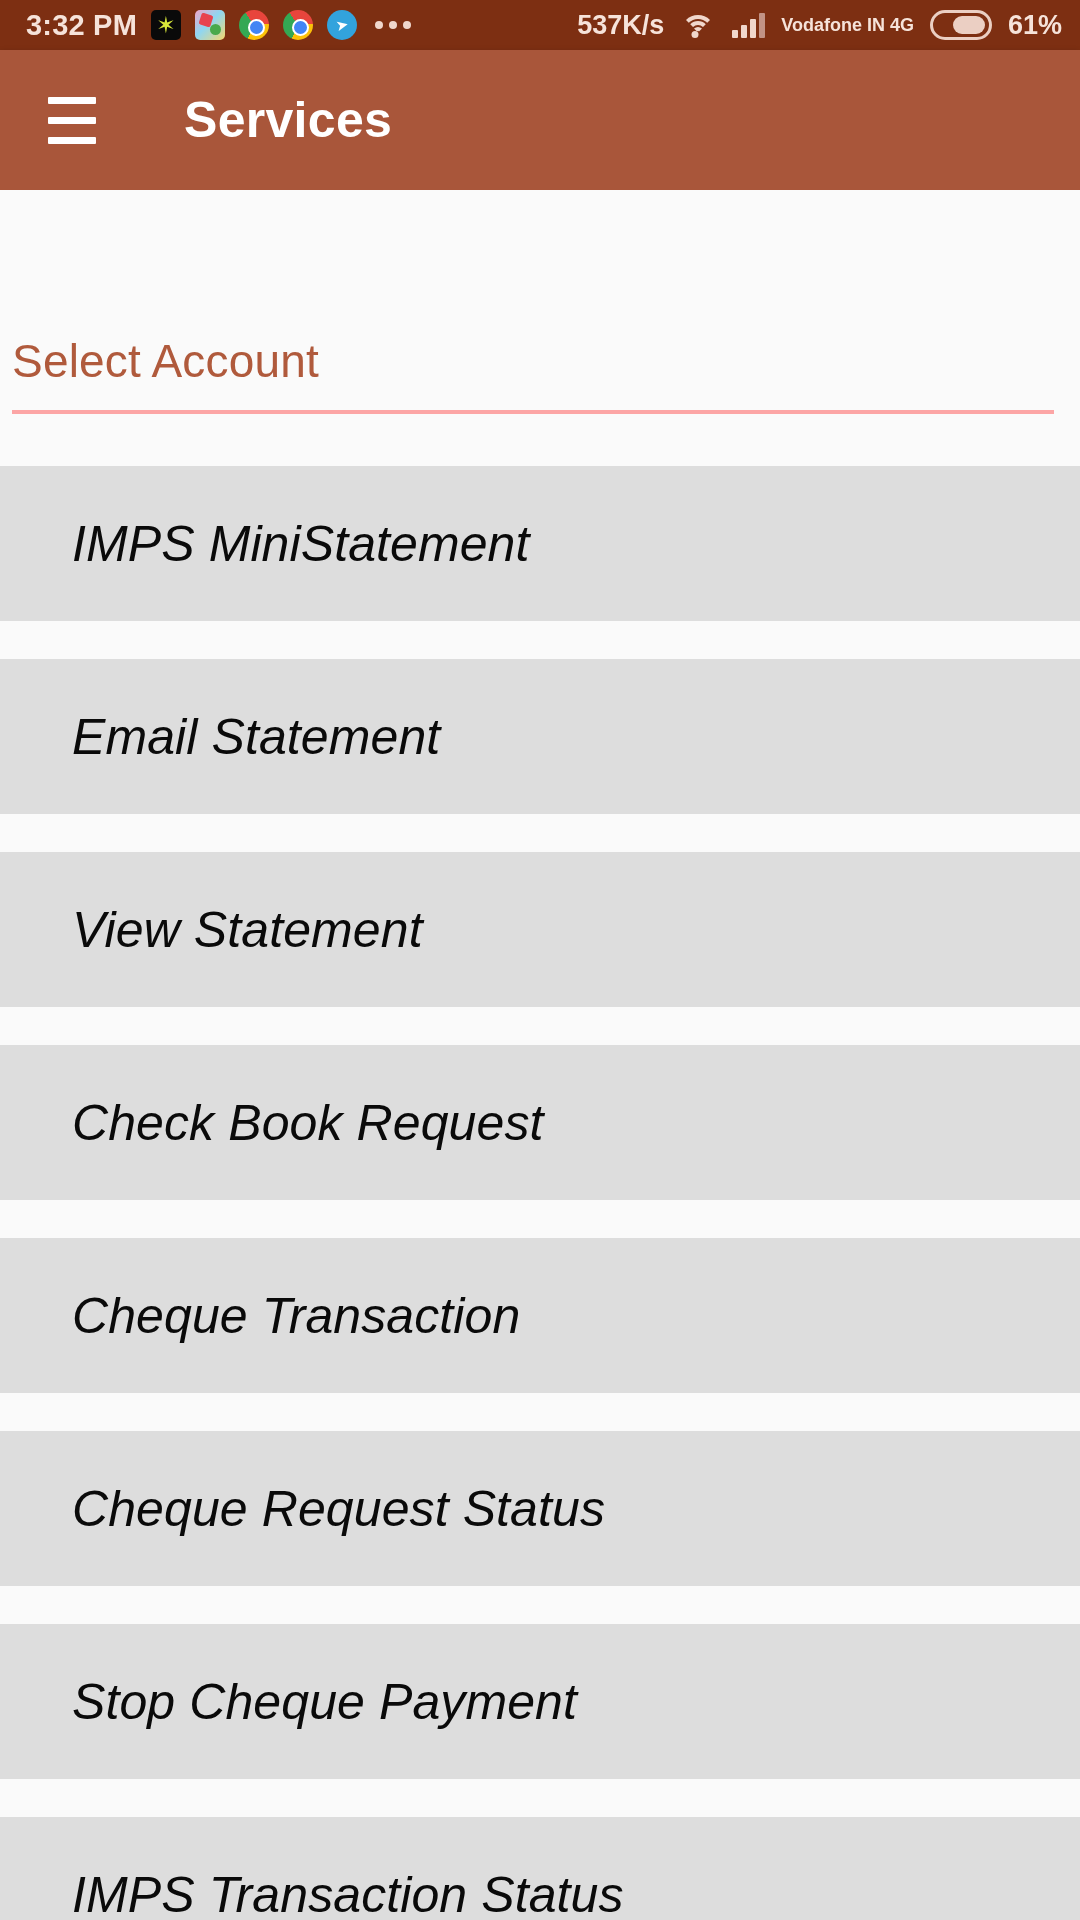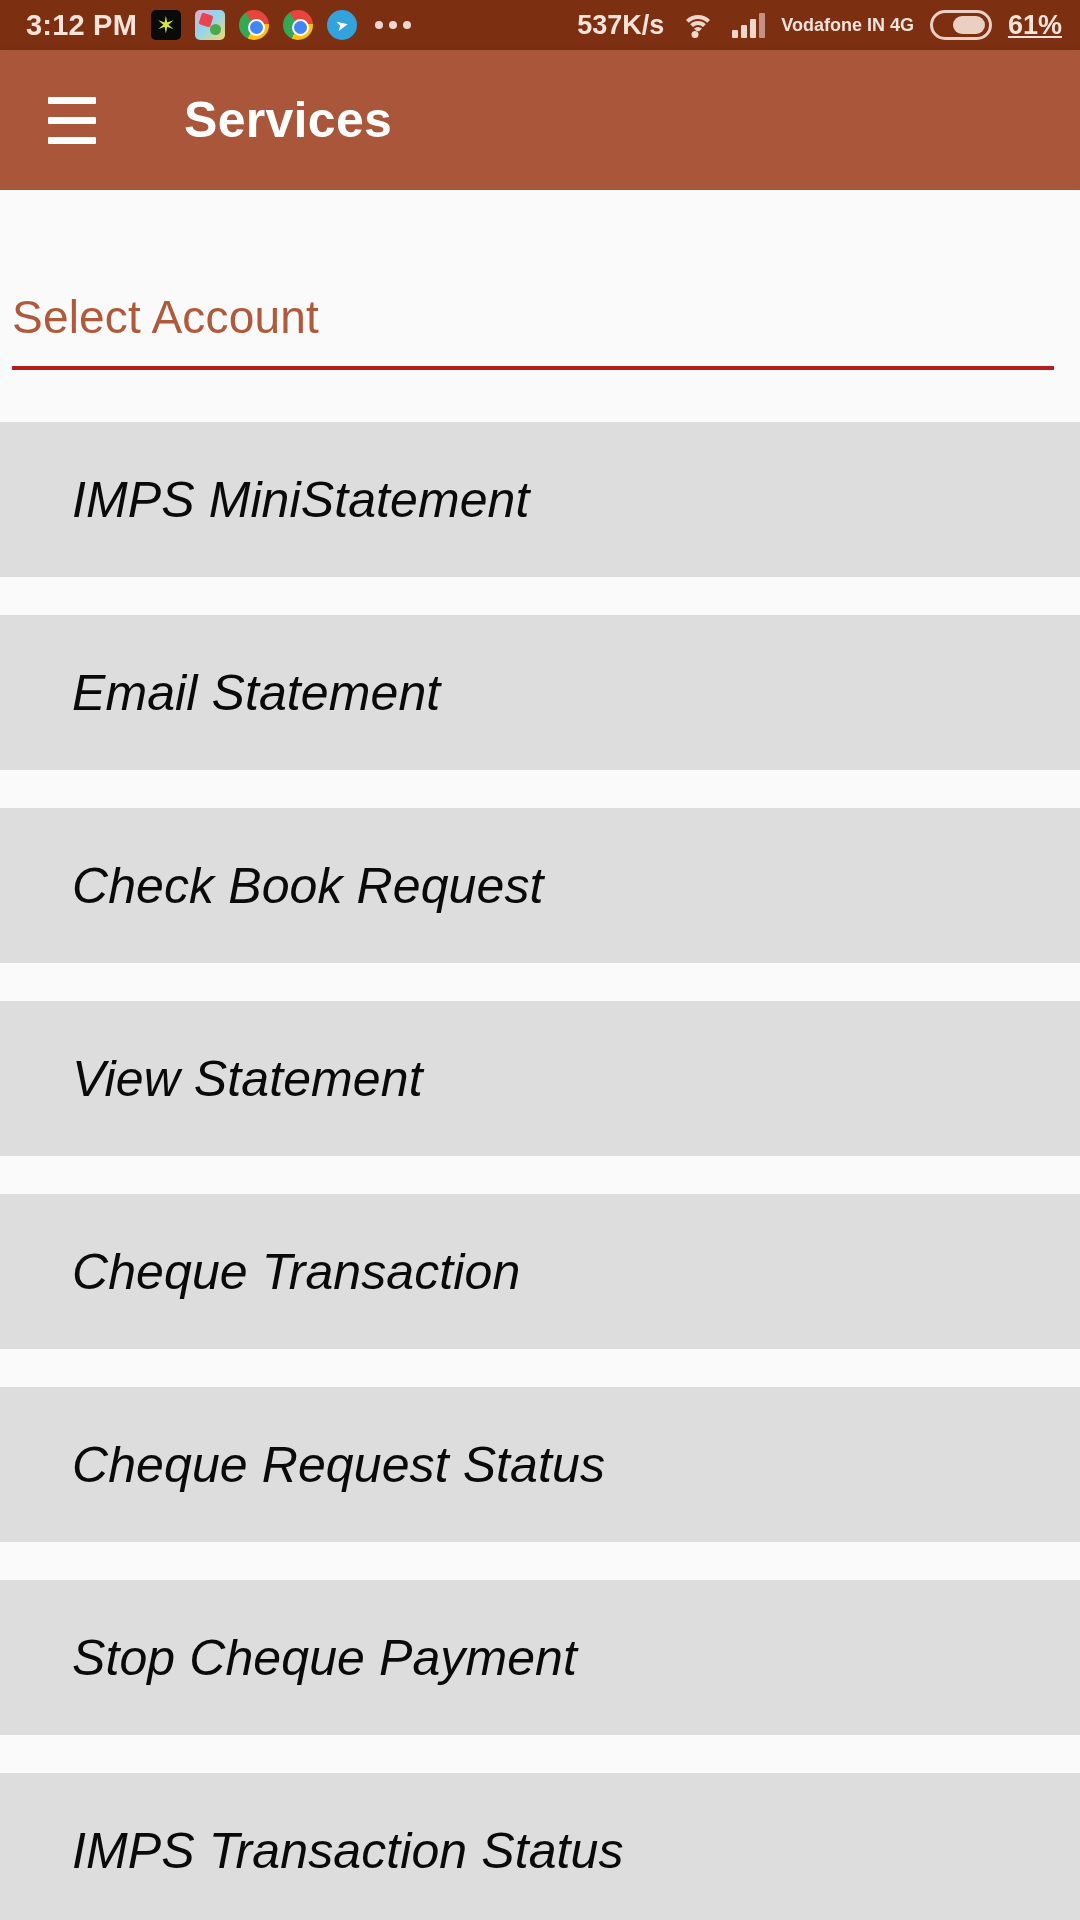--- a/index.html
+++ b/index.html
@@ -71,21 +71,21 @@
   }
   .signal-icon{ display:flex; align-items:flex-end; gap:3px; height:26px; }
   .signal-icon i{ display:block; width:6px; background:#F0D7CC; border-radius:1px; }
   .signal-icon i:nth-child(1){ height:8px; }
   .signal-icon i:nth-child(2){ height:13px; }
   .signal-icon i:nth-child(3){ height:19px; }
   .signal-icon i:nth-child(4){ height:25px; background:#C29385; }
   .carrier{ font-size:18px; font-weight:bold; color:#F6E3DA; white-space:nowrap; }
   .battery{ width:62px; height:30px; border:3px solid #EBCFC3; border-radius:15px; position:relative; }
   .battery .fill{ position:absolute; top:3px; bottom:3px; right:4px; width:32px; background:#EBCFC3; border-radius:9px; }
-  .battery-pct{ font-size:27px; font-weight:bold; color:#F6E3DA;text-decoration:underline; }
+  .battery-pct{ font-size:27px; font-weight:bold; color:#F6E3DA; }
 
   
   .app-bar{
     position:absolute; top:50px; left:0;
     width:1080px; height:140px;
     background:#A9563A;
     display:flex; align-items:center;
     box-shadow:0 2px 6px rgba(0,0,0,.22);
   }
   .hamburger{
@@ -98,23 +98,24 @@
     margin-left:66px; color:#FFFFFF;
     font-size:50px; font-weight:bold; letter-spacing:.3px;
   }
 
   
   .content{ position:absolute; top:190px; left:0; width:1080px; height:1730px; background:#FAFAFA; }
 
   .spinner-wrap{ padding:100px 26px 0 12px; }
   .spinner{
     position:relative;
-    border-bottom:4px solid #b91c1c;
+    border-bottom:4px solid #fca5a5;
     padding:0 0 22px 0;
     cursor:pointer;
+    margin-top:44px;
   }
   .spinner-label{ font-size:46px; color:#B05A3C; letter-spacing:.2px; }
 
   .service-list{ margin-top:52px; }
   .service-item{
     height:155px; background:#DDDDDD;
     display:flex; align-items:center;
     padding-left:72px;
     margin-bottom:38px;
     cursor:pointer;
@@ -122,21 +123,21 @@
   }
   .service-label{ font-size:50px; color:#0A0A0A; letter-spacing:.1px; }
 </style>
 </head>
 <body>
 
 <div id="screen">
 
   <div class="status-bar">
     <div class="status-left">
-      <span class="status-clock">3:12 PM</span>
+      <span class="status-clock">3:32 PM</span>
       <span class="tray-icon ic-star"></span>
       <span class="tray-icon ic-candy"></span>
       <span class="tray-icon ic-chrome"></span>
       <span class="tray-icon ic-chrome"></span>
       <span class="tray-icon ic-telegram"></span>
       <span class="overflow-dots">
         <i></i>
           <i></i>
           <i></i>
       </span>
@@ -181,24 +182,24 @@
     </div>
 
     <div class="service-list">
       <div class="service-item">
         <span class="service-label">IMPS MiniStatement</span>
       </div>
       <div class="service-item">
         <span class="service-label">Email Statement</span>
       </div>
       <div class="service-item">
+        <span class="service-label">View Statement</span>
+      </div>
+      <div class="service-item">
         <span class="service-label">Check Book Request</span>
-      </div>
-      <div class="service-item">
-        <span class="service-label">View Statement</span>
       </div>
       <div class="service-item">
         <span class="service-label">Cheque Transaction</span>
       </div>
       <div class="service-item">
         <span class="service-label">Cheque Request Status</span>
       </div>
       <div class="service-item">
         <span class="service-label">Stop Cheque Payment</span>
       </div>

